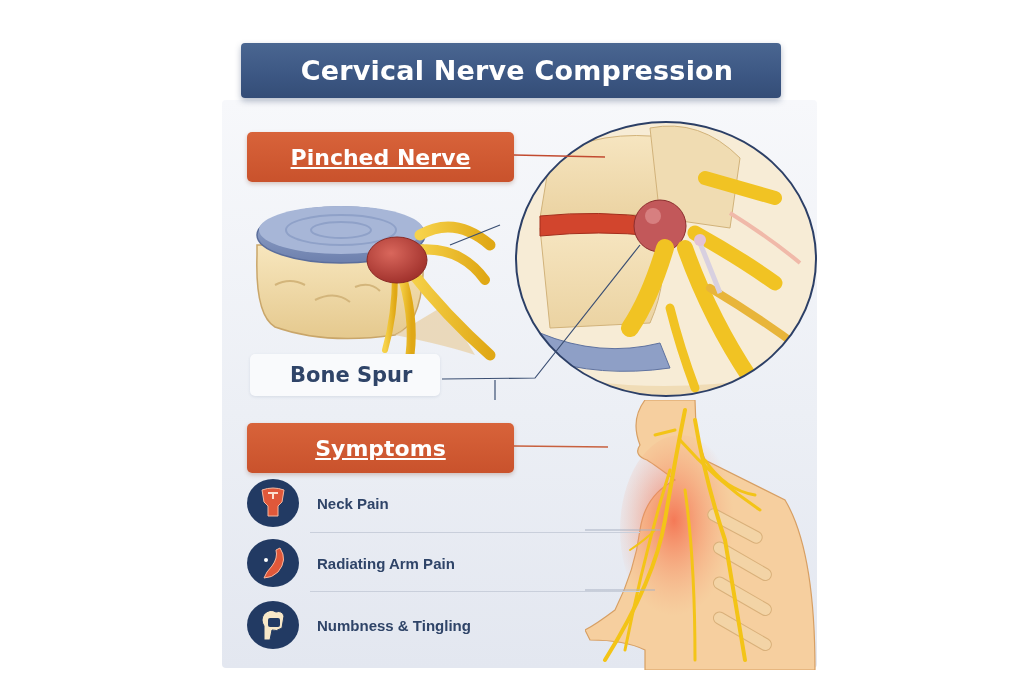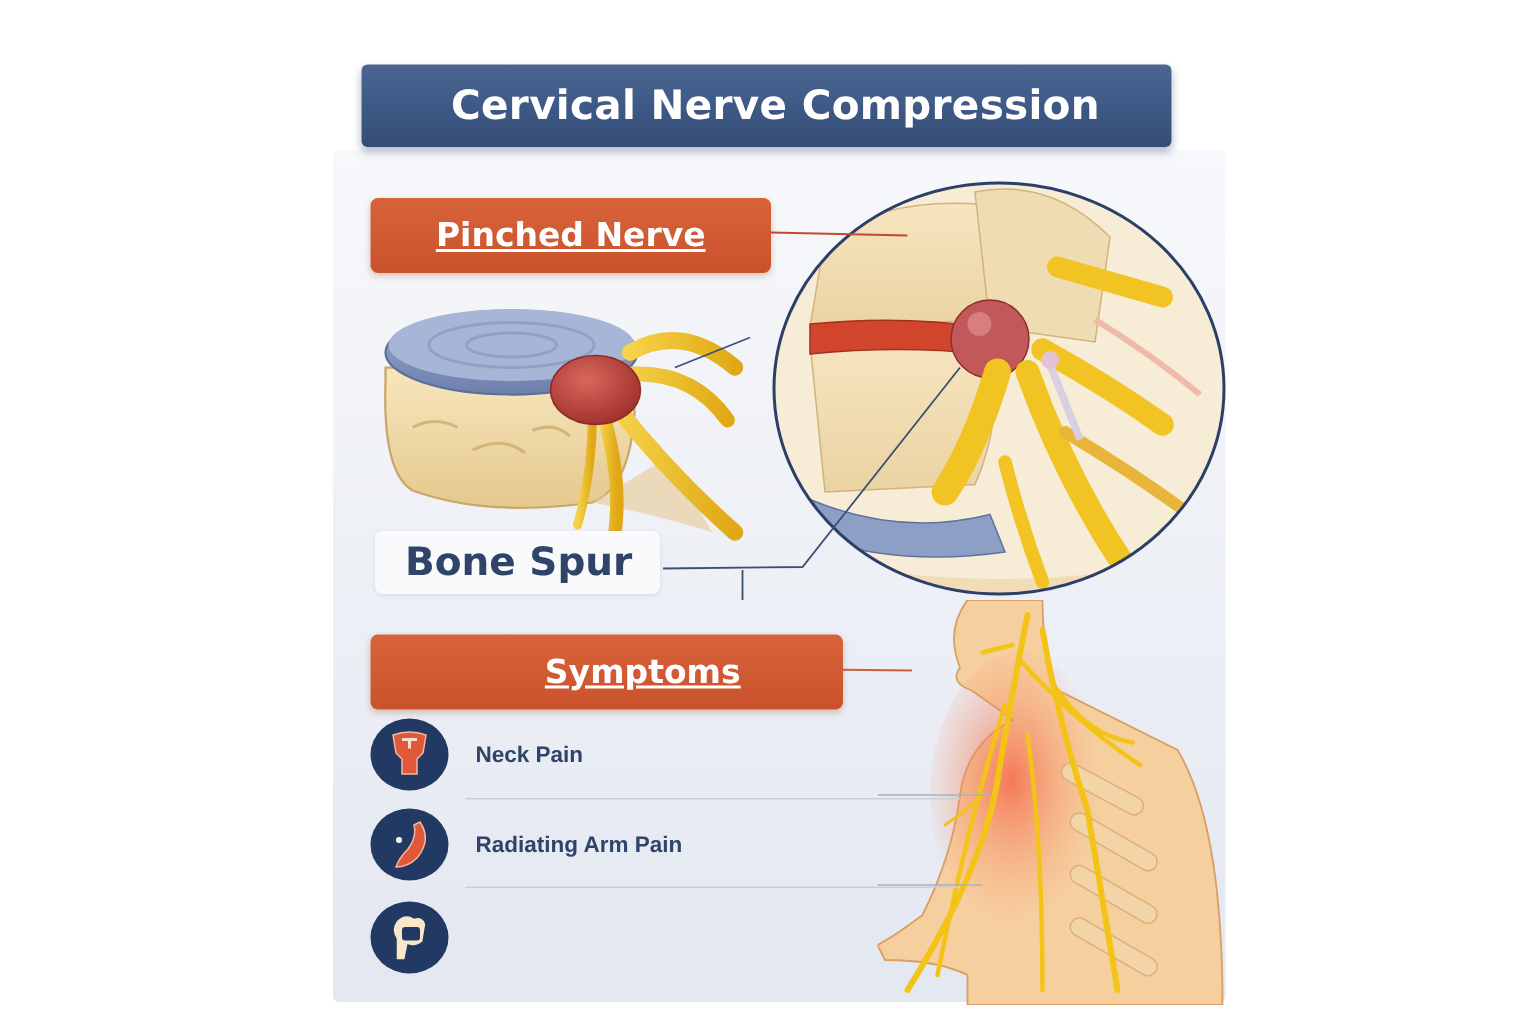--- a/index.html
+++ b/index.html
@@ -24,26 +24,26 @@
   }
   .tag-orange {
     position:absolute; height:50px;
     background:linear-gradient(180deg,#d8633a 0%,#c9522c 100%);
     border-radius:5px; color:#fff; font-weight:bold; font-size:22px;
     display:flex; align-items:center; justify-content:center;
     box-shadow:0 2px 4px rgba(120,50,20,0.25);
     text-decoration:underline;
   }
   .tag-pinched { left:247px; top:132px; width:267px; }
-  .tag-symptoms { left:247px; top:423px; width:267px;padding-left:48px; }
+  .tag-symptoms { left:247px; top:423px; width:267px; }
   .tag-white {
     position:absolute; left:250px; top:354px; width:190px; height:42px;
     background:#f9fafc; border-radius:5px; color:#2f4468;
-    font-weight:bold; font-size:26px;
-    display:flex; align-items:center; padding-left:20px; box-sizing:border-box;
+    font-weight:bold; font-size:21px;
+    display:flex; align-items:center; padding-left:40px; box-sizing:border-box;
     box-shadow:0 1px 3px rgba(60,80,120,0.12);
   }
   .leader { position:absolute; }
   .symptom-row {
     position:absolute; left:247px; height:50px; width:380px;
     display:flex; align-items:center;
   }
   .symptom-icon {
     width:52px; height:48px; border-radius:50%;
     background:#223a63; display:flex; align-items:center; justify-content:center;
@@ -194,13 +194,14 @@
 </div>
 <div class="divider" style="top:591px;"></div>
 
 <div class="symptom-row" style="top:600px;">
   <div class="symptom-icon">
     <svg width="30" height="34" viewBox="0 0 30 34">
       <path d="M6 6 Q12 0 18 4 Q24 2 26 8 L24 20 Q18 24 14 22 L12 32 L6 32 L6 18 Q2 12 6 6 Z" fill="#f8e8c8" stroke="#223a63" stroke-width="1"></path>
       <rect x="10" y="10" width="12" height="9" rx="2" fill="#223a63"></rect>
     </svg>
   </div>
+  <span class="symptom-label">Numbness &amp; Tingling</span>
 </div>
 
 </body></html>

